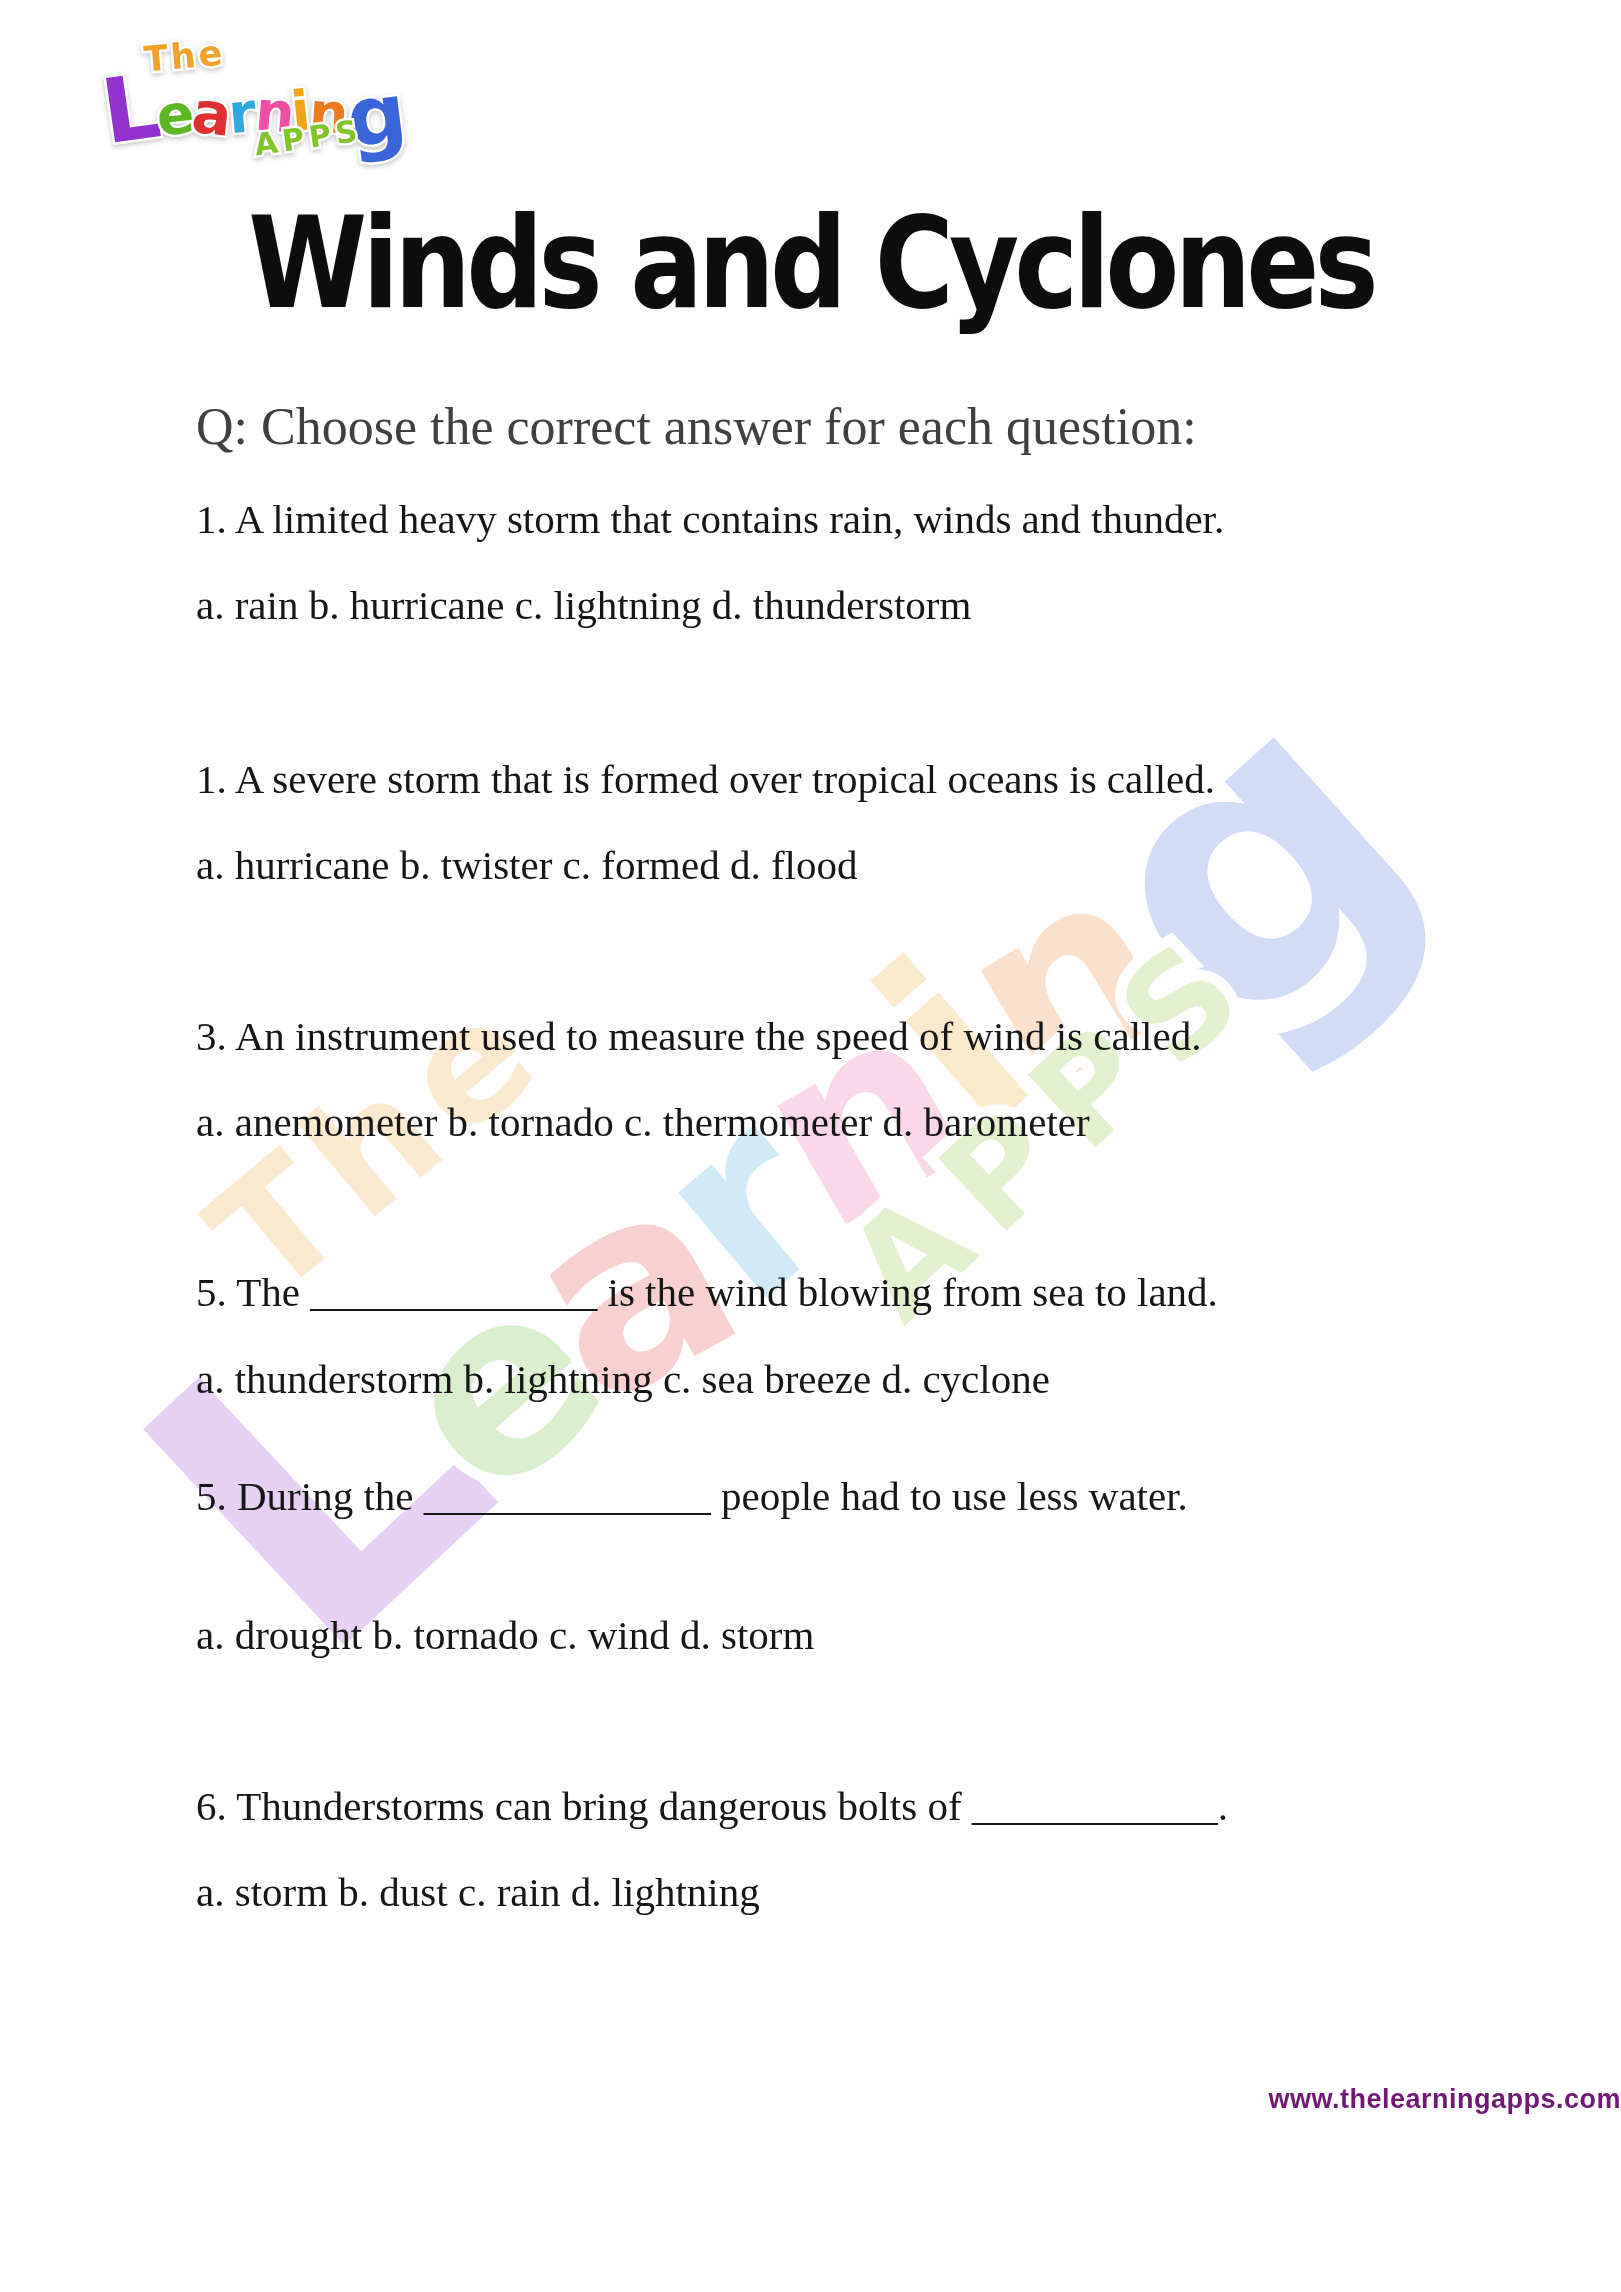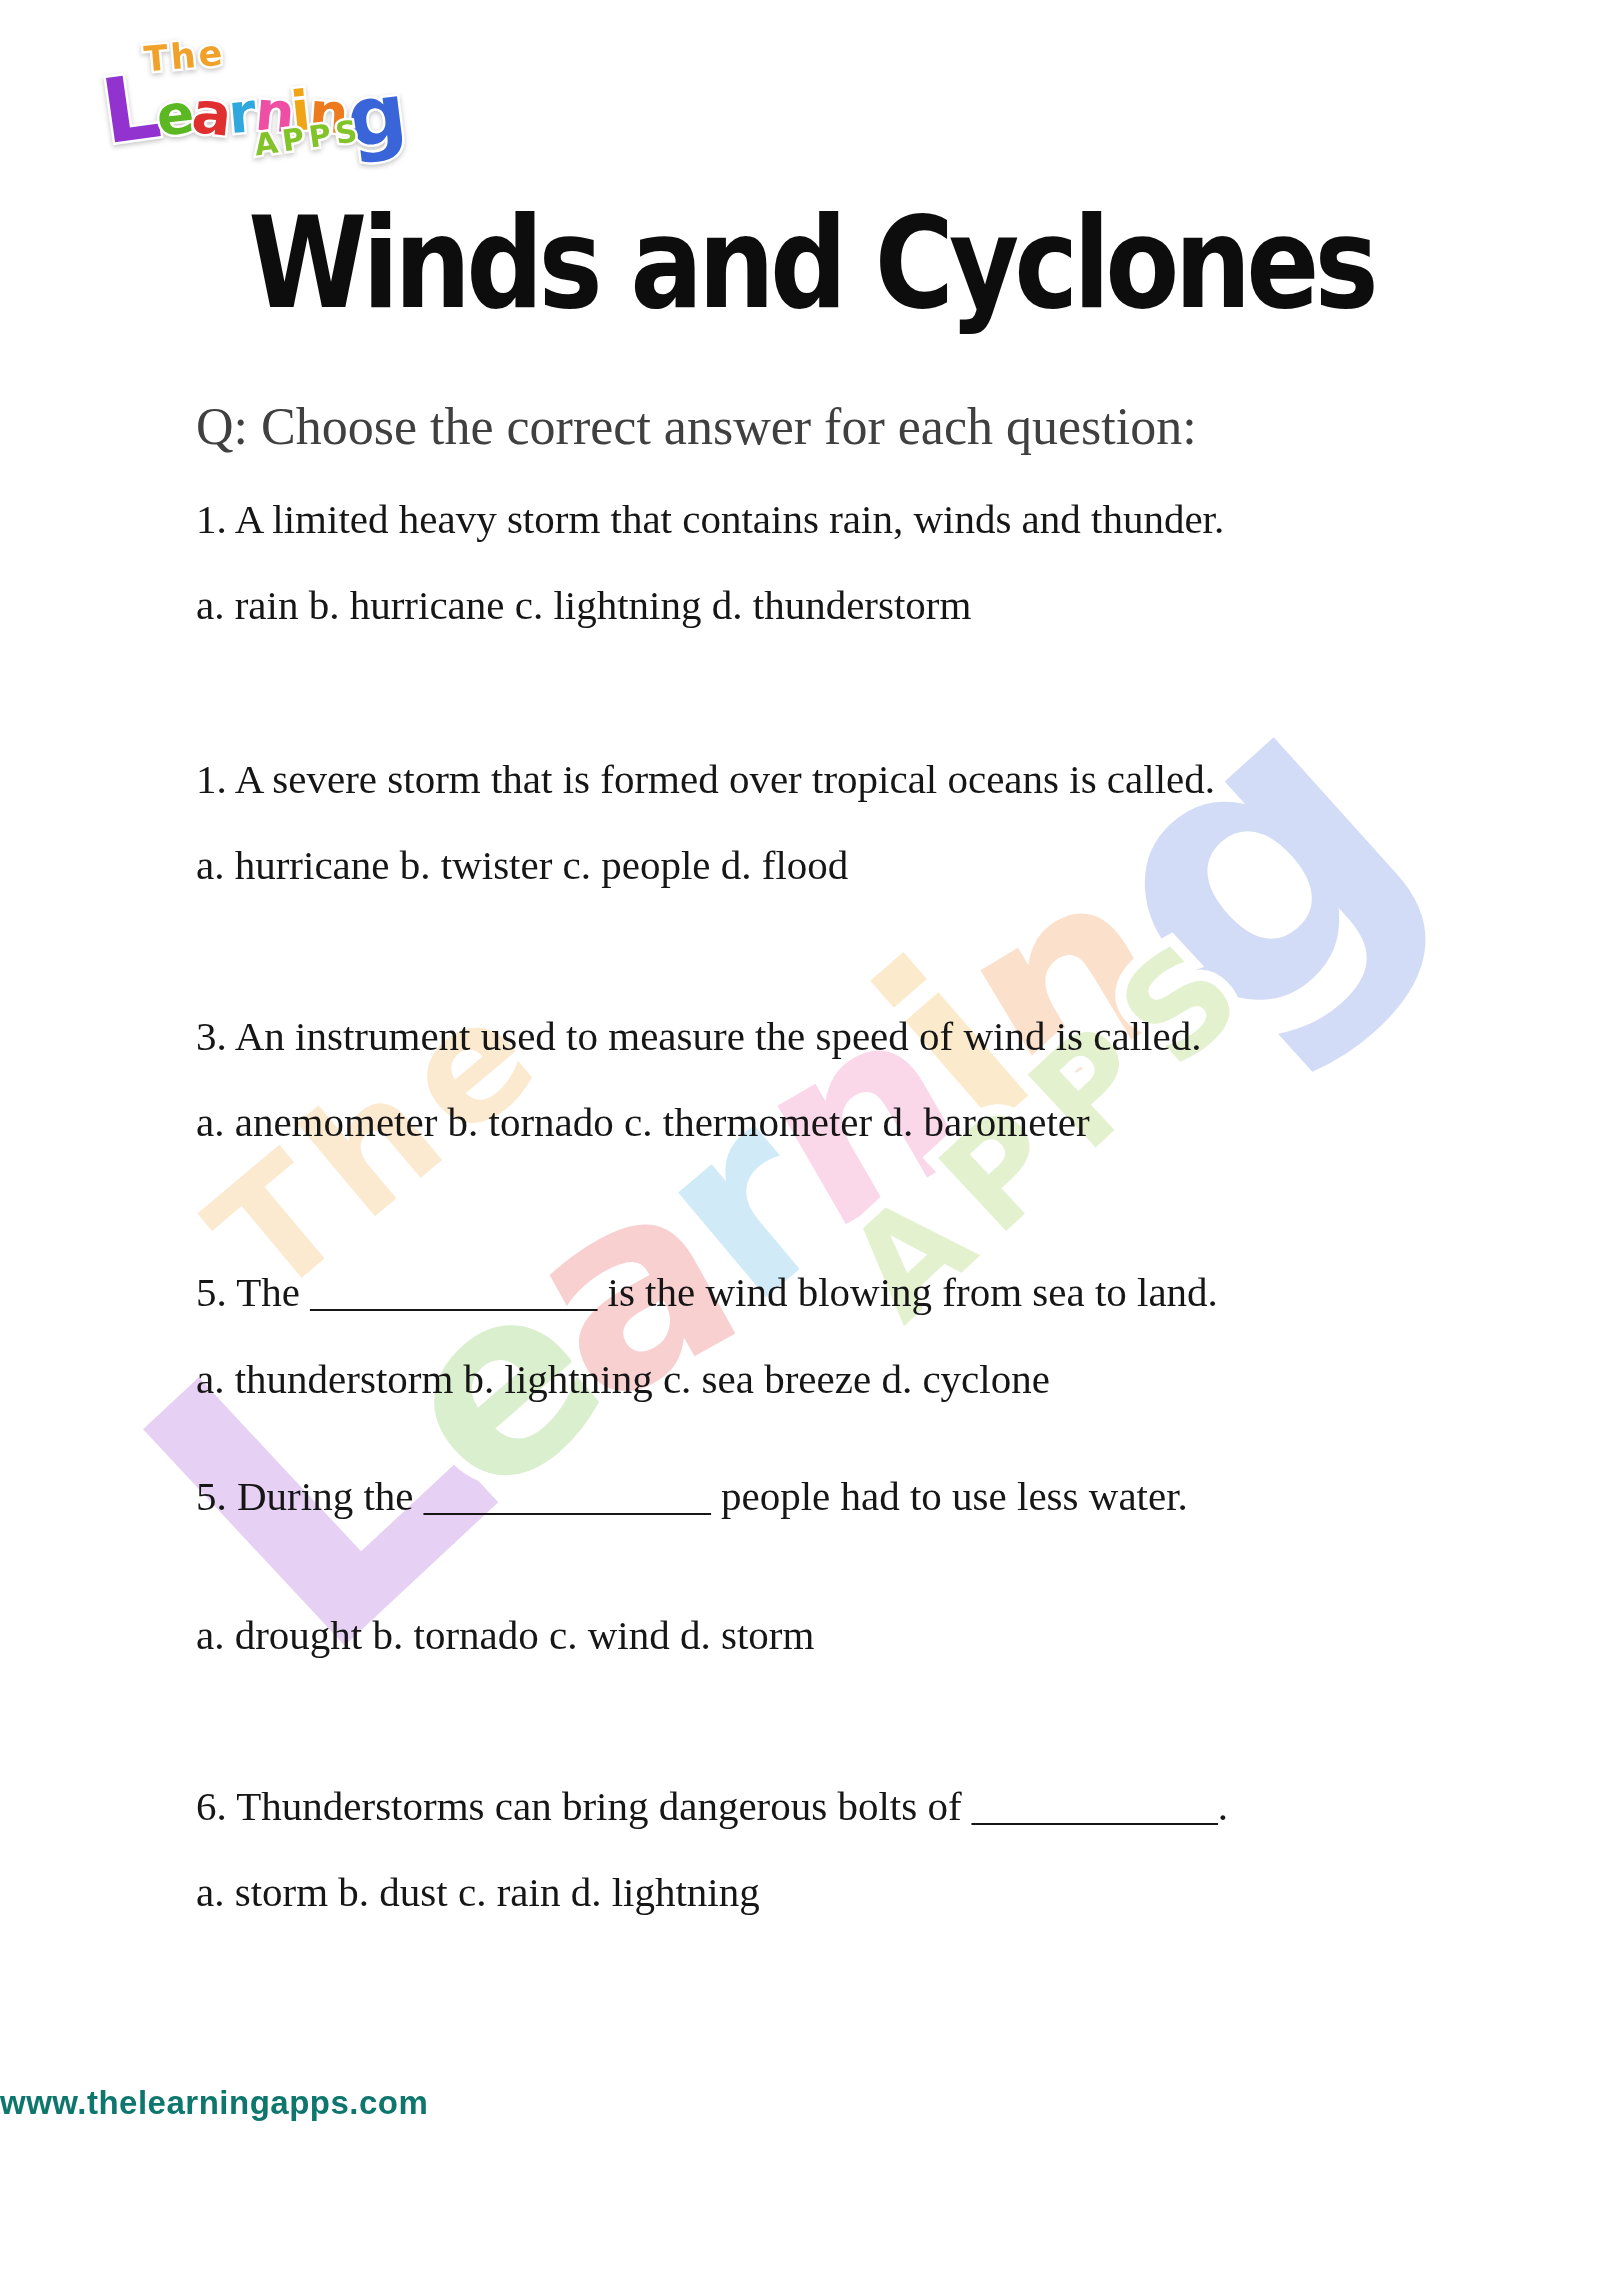--- a/index.html
+++ b/index.html
@@ -98,26 +98,26 @@
   .line{
     position:absolute;left:196px;
     font-size:41px;line-height:1.25;
     color:#161616;
     white-space:nowrap;
   }
 
   
   .footer{
     position:absolute;left:0;top:2084px;width:100%;
-    text-align:left;
+    text-align:right;
     font-family:"Liberation Sans",sans-serif;
     font-weight:bold;
-    font-size:33px;
+    font-size:27px;
     letter-spacing:0.5px;
-    color:#0f766e;
+    color:#701a75;
   }
 </style>
 </head>
 <body>
 
 <div class="brand watermark" aria-hidden="true">
   <span class="logo-the bubble" style="color: rgb(240, 161, 42);">The</span>
   <span class="logo-learning">
       <span class="ltr" style="color: rgb(146, 50, 207);">L</span>
       <span class="ltr" style="color: rgb(92, 184, 34);">e</span>
@@ -149,21 +149,21 @@
 <div class="title-wrap">
   <h1 class="title">Winds and Cyclones</h1>
 </div>
 
 <div class="qheading">Q: Choose the correct answer for each question:</div>
 
 <div class="line" style="top:494px">1. A limited heavy storm that contains rain, winds and thunder.</div>
 <div class="line" style="top:580px">a. rain b. hurricane c. lightning d. thunderstorm</div>
 
 <div class="line" style="top:754px">1. A severe storm that is formed over tropical oceans is called.</div>
-<div class="line" style="top:840px">a. hurricane b. twister c. people d. flood</div>
+<div class="line" style="top:840px">a. hurricane b. twister c. formed d. flood</div>
 
 <div class="line" style="top:1011px">3. An instrument used to measure the speed of wind is called.</div>
 <div class="line" style="top:1097px">a. anemometer b. tornado c. thermometer d. barometer</div>
 
 <div class="line" style="top:1267px">5. The ______________ is the wind blowing from sea to land.</div>
 <div class="line" style="top:1354px">a. thunderstorm b. lightning c. sea breeze d. cyclone</div>
 
 <div class="line" style="top:1471px">5. During the ______________ people had to use less water.</div>
 <div class="line" style="top:1610px">a. drought b. tornado c. wind d. storm</div>
 

